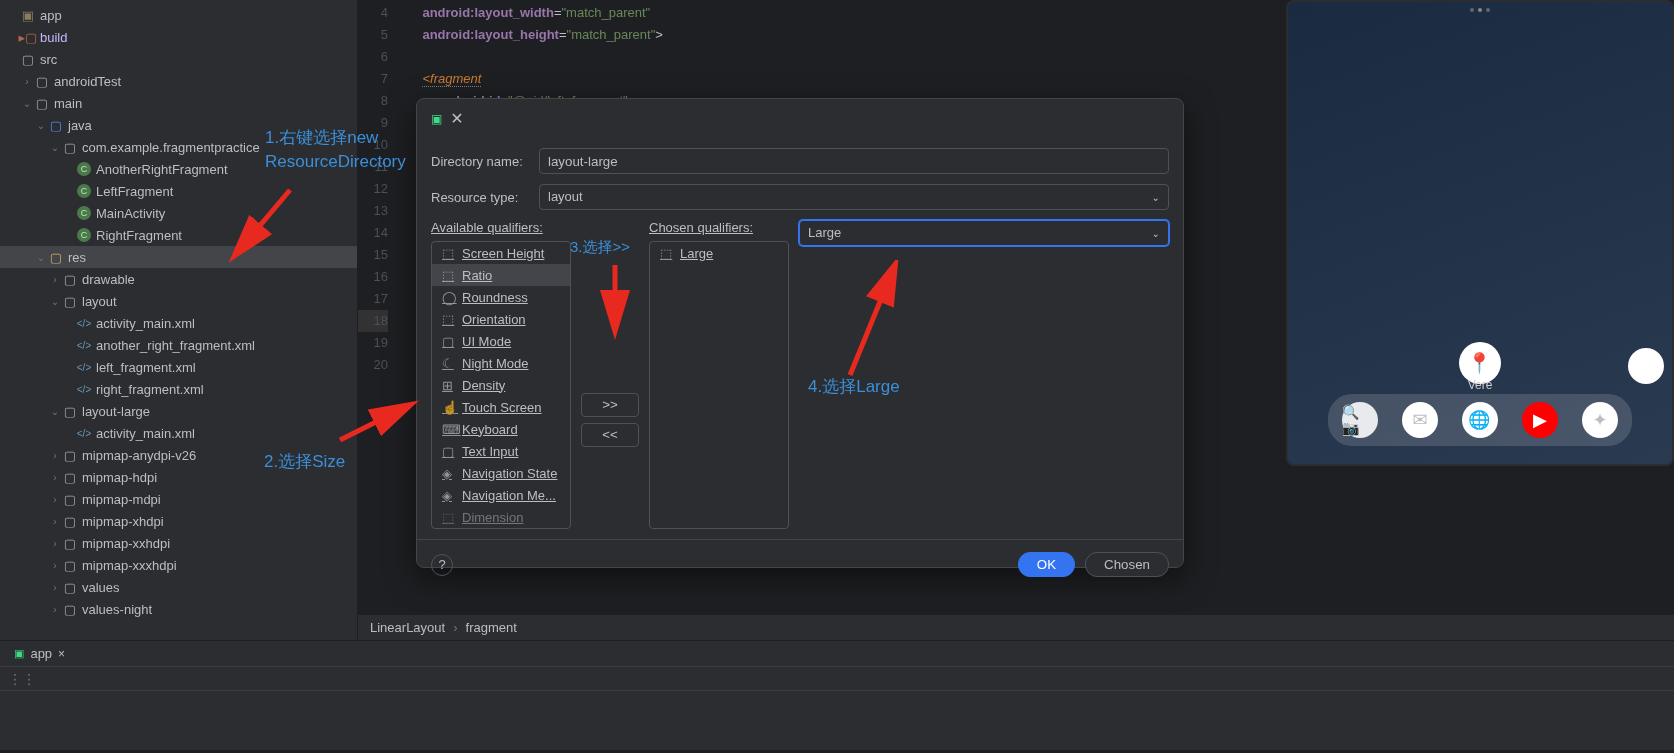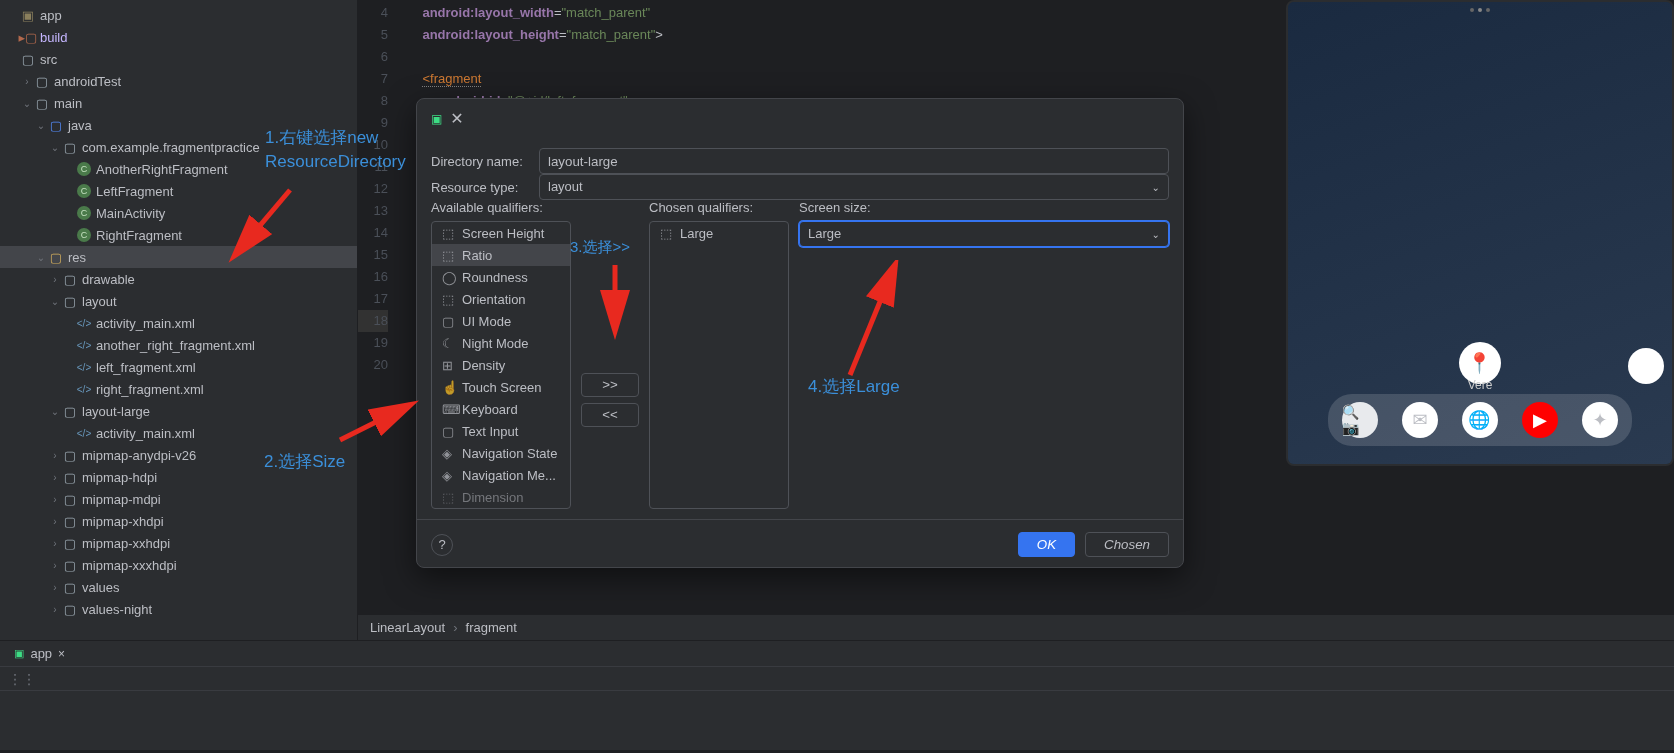--- a/index.html
+++ b/index.html
@@ -25,21 +25,21 @@
 .indent-2 { padding-left: 34px; }
 .indent-3 { padding-left: 48px; }
 .indent-4 { padding-left: 62px; }
 
 
 .editor-area { flex: 1; display: flex; flex-direction: column; background: #1e1f22; position: relative; }
 .code-area { flex: 1; display: flex; }
 .gutter { width: 40px; background: #1e1f22; text-align: right; padding-right: 10px; color: #4b5059; font-family: 'Consolas', monospace; line-height: 22px; padding-top: 2px; }
 .code-content { flex: 1; font-family: 'Consolas', monospace; line-height: 22px; padding-top: 2px; color: #bcbec4; }
 .code-line { height: 22px; padding-left: 10px; }
-.c-tag { color: #cc7832; }
+.c-tag { color: #cc7832; font-style: italic; }
 .c-str { color: #6a8759; }
 .c-ns { color: #9876aa; font-weight: bold; }
 .breadcrumb-bar { height: 26px; background: #2b2d30; display: flex; align-items: center; padding: 0 12px; border-top: 1px solid #1e1f22; }
 .bc-sep { margin: 0 8px; color: #6f737a; }
 
 
 .emulator { position: absolute; right: 0; top: 0; width: 388px; height: 466px; background: #1a2a40; border: 2px solid #2b2d30; border-radius: 8px; overflow: hidden; }
 .emu-bg { width: 100%; height: 100%; background: linear-gradient(160deg, #1a2a40 0%, #2a3a50 100%); position: relative; }
 .emu-statusbar { position: absolute; top: 6px; left: 50%; transform: translateX(-50%); display: flex; gap: 4px; }
 .emu-dot { width: 4px; height: 4px; border-radius: 50%; background: #666; }
@@ -47,41 +47,41 @@
 .emu-app-icon { width: 36px; height: 36px; border-radius: 50%; display: flex; align-items: center; justify-content: center; font-size: 18px; }
 .emu-search { background: #e8eaed; border-radius: 50%; width: 36px; height: 36px; }
 .emu-widget { position: absolute; bottom: 80px; left: 50%; transform: translateX(-50%); width: 42px; height: 42px; background: #fff; border-radius: 50%; display:flex; align-items:center; justify-content:center; }
 .emu-widget2 { position: absolute; bottom: 80px; right: 8px; width: 36px; height: 36px; background: #fff; border-radius: 50%; }
 
 
 .dialog-overlay { position: absolute; top: 98px; left: 416px; width: 768px; height: 470px; background: #2b2d30; border: 1px solid #43454a; border-radius: 8px; box-shadow: 0 10px 30px rgba(0,0,0,0.5); z-index: 100; display: flex; flex-direction: column; }
 .dialog-header { display: flex; align-items: center; padding: 10px 14px; border-bottom: none; }
 .dialog-title { font-size: 13px; flex: 1; }
 .dialog-close { font-size: 16px; cursor: pointer; color: #bcbec4; }
-.dialog-body { flex: 1; padding: 10px 14px; display: flex; flex-direction: column; }
+.dialog-body { flex: 1; padding: 10px 14px; display: flex; flex-direction: column; gap: 10px; }
 .form-row { display: flex; align-items: center; gap: 8px; }
 .form-label { width: 100px; color: #bcbec4; }
 .form-input { flex: 1; background: #2b2d30; border: 1px solid #4e5157; border-radius: 4px; padding: 4px 8px; color: #bcbec4; height: 26px; }
 .form-select { flex: 1; background: #2b2d30; border: 1px solid #4e5157; border-radius: 4px; padding: 4px 8px; color: #bcbec4; height: 26px; position: relative; }
 .select-arrow { position: absolute; right: 8px; top: 50%; transform: translateY(-50%); font-size: 10px; }
 .qualifiers-row { display: flex; gap: 10px; flex: 1; }
-.qual-col { display: flex; flex-direction: column; }
+.qual-col { display: flex; flex-direction: column; text-decoration: underline; }
 .qual-label { margin-bottom: 6px; }
 .qual-list { background: #2b2d30; border: 1px solid #4e5157; border-radius: 4px; overflow-y: auto; flex: 1; }
 .qual-item { padding: 4px 10px; cursor: pointer; display: flex; align-items: center; gap: 6px; height: 22px; }
 .qual-item.selected { background: #43454a; }
 .qual-icon { width: 14px; display: inline-block; opacity: 0.7; }
 .move-buttons { display: flex; flex-direction: column; gap: 6px; justify-content: center; padding-top: 90px; }
 .move-btn { width: 58px; height: 24px; background: #2b2d30; border: 1px solid #4e5157; border-radius: 4px; color: #bcbec4; cursor: pointer; }
 .screen-col { flex: 1; display: flex; flex-direction: column; }
 .screen-select { background: #2b2d30; border: 1px solid #3574f0; border-radius: 4px; padding: 4px 8px; color: #bcbec4; height: 26px; position: relative; box-shadow: 0 0 0 1px #3574f0; }
 .dialog-footer { display: flex; justify-content: space-between; align-items: center; padding: 12px 14px; border-top: 1px solid #43454a; }
 .help-btn { width: 22px; height: 22px; border: 1px solid #4e5157; border-radius: 50%; display: flex; align-items: center; justify-content: center; cursor: pointer; }
 .footer-buttons { display: flex; gap: 10px; }
-.btn { padding: 4px 18px; border-radius: 4px; cursor: pointer; border: 1px solid #4e5157; background: #2b2d30; color: #bcbec4; font-style: italic; }
+.btn { padding: 4px 18px; border-radius: 12px; cursor: pointer; border: 1px solid #4e5157; background: #2b2d30; color: #bcbec4; }
 .btn.primary { background: #3574f0; border-color: #3574f0; color: #fff; }
 
 
 .bottom-tabs { height: 26px; background: #2b2d30; display: flex; align-items: center; padding: 0 8px; border-top: 1px solid #1e1f22; }
 .bottom-tab { display: flex; align-items: center; gap: 6px; padding: 2px 6px; }
 .tab-close { font-size: 12px; cursor: pointer; }
 .toolwindow-bar { height: 24px; background: #2b2d30; border-top: 1px solid #393b40; display: flex; align-items: center; padding: 0 8px; color: #6f737a; }
 
 
 .anno { position: absolute; color: #3b8fd9; font-size: 17px; z-index: 200; pointer-events: none; }
@@ -400,21 +400,20 @@
       <div class="qual-col" style="width:140px">
         <span class="qual-label">Chosen qualifiers:</span>
         <div class="qual-list" style="height:272px">
           <div class="qual-item">
               <span class="qual-icon">⬚</span>
               <span>Large</span>
             </div>
         </div>
       </div>
       <div class="screen-col">
-        <span class="qual-label">Screen size:</span>
         <div class="screen-select">
           <span>Large</span>
           <span class="select-arrow">⌄</span>
         </div>
       </div>
     </div>
   </div>
   <div class="dialog-footer">
     <div class="help-btn">?</div>
     <div class="footer-buttons">

